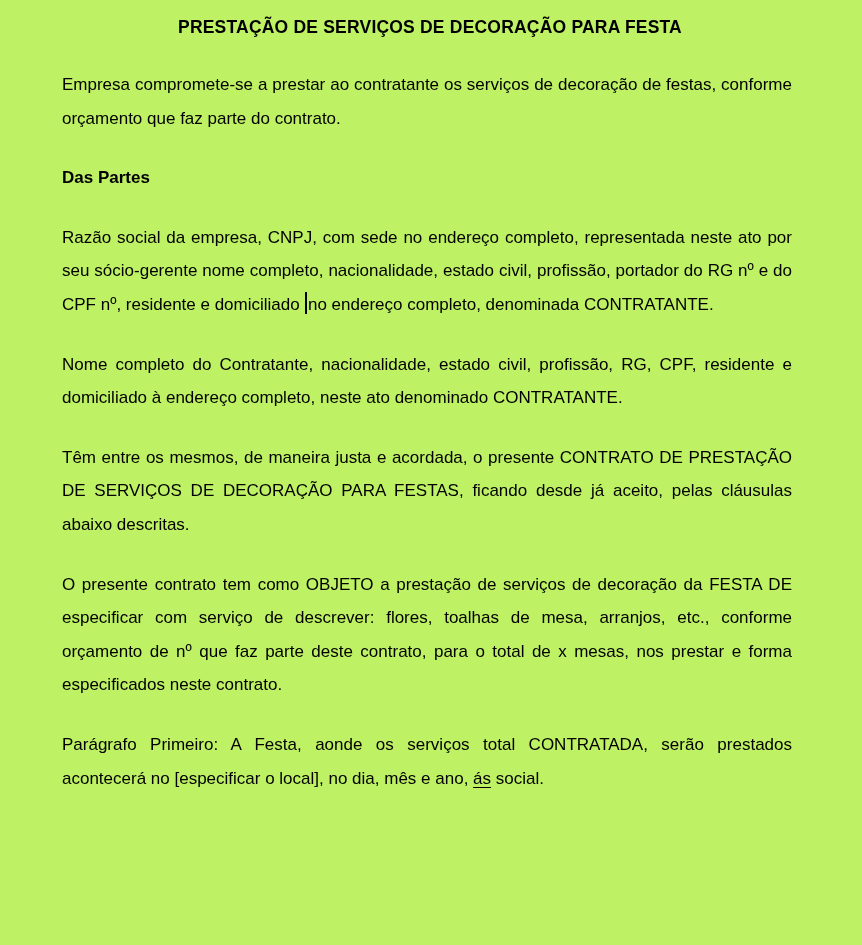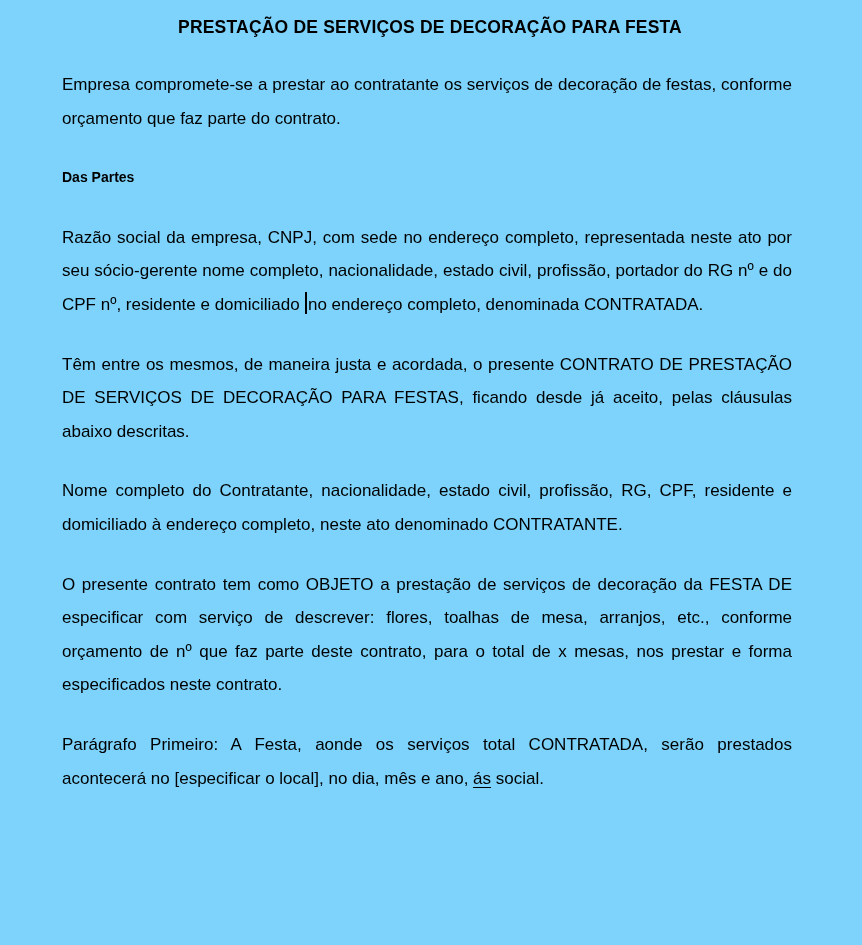--- a/index.html
+++ b/index.html
@@ -5,42 +5,42 @@
   html, body {
     margin: 0;
     padding: 0;
     background: #ffffff;
   }
   .page {
     position: relative;
     width: 862px;
     height: 945px;
     box-sizing: border-box;
-    background: #7dd3fc;
+    background: #bef264;
     color: #000000;
     font-family: "Liberation Sans", "DejaVu Sans", sans-serif;
     padding: 10px 64px 0 62px;
     overflow: hidden;
   }
   .doc-title {
     font-size: 17.5px;
     font-weight: bold;
     text-align: center;
     line-height: 34px;
     margin: 0 0 24px 0;
     letter-spacing: 0.2px;
   }
   .para {
     font-size: 17px;
     line-height: 33.6px;
     text-align: justify;
     margin: 0 6px 26px 0;
   }
   .heading {
-    font-size: 14px;
+    font-size: 17px;
     line-height: 33.6px;
     font-weight: bold;
     text-align: left;
     margin: 0 0 26px 0;
   }
   .caret {
     display: inline-block;
     width: 1.5px;
     height: 22px;
     background: #000000;
@@ -60,24 +60,24 @@
 <body>
 
 <div class="page">
 
   <h1 class="doc-title">PRESTAÇÃO DE SERVIÇOS DE DECORAÇÃO PARA FESTA</h1>
 
   <p class="para">Empresa compromete-se a prestar ao contratante os serviços de decoração de festas, conforme orçamento que faz parte do contrato.</p>
 
   <p class="heading">Das Partes</p>
 
-  <p class="para"><span>Razão social da empresa, CNPJ, com sede no endereço completo, representada neste ato por seu sócio-gerente nome completo, nacionalidade, estado civil, profissão, portador do RG nº e do CPF nº, residente e domiciliado </span><span class="caret"></span><span>no endereço completo, denominada CONTRATADA.</span></p>
+  <p class="para"><span>Razão social da empresa, CNPJ, com sede no endereço completo, representada neste ato por seu sócio-gerente nome completo, nacionalidade, estado civil, profissão, portador do RG nº e do CPF nº, residente e domiciliado </span><span class="caret"></span><span>no endereço completo, denominada CONTRATANTE.</span></p>
+
+  <p class="para">Nome completo do Contratante, nacionalidade, estado civil, profissão, RG, CPF, residente e domiciliado à endereço completo, neste ato denominado CONTRATANTE.</p>
 
   <p class="para">Têm entre os mesmos, de maneira justa e acordada, o presente CONTRATO DE PRESTAÇÃO DE SERVIÇOS DE DECORAÇÃO PARA FESTAS, ficando desde já aceito, pelas cláusulas abaixo descritas.</p>
-
-  <p class="para">Nome completo do Contratante, nacionalidade, estado civil, profissão, RG, CPF, residente e domiciliado à endereço completo, neste ato denominado CONTRATANTE.</p>
 
 
   <p class="para">O presente contrato tem como OBJETO a prestação de serviços de decoração da FESTA DE especificar com serviço de descrever: flores, toalhas de mesa, arranjos, etc., conforme orçamento de nº que faz parte deste contrato, para o total de x mesas, nos prestar e forma especificados neste contrato.</p>
 
   <p class="para"><span>Parágrafo Primeiro: A Festa, aonde os serviços total CONTRATADA, serão prestados acontecerá no [especificar o local], no dia, mês e ano, </span><span class="grammar-flag">ás</span><span> social.</span></p>
 
 </div>
 
 </body></html>

